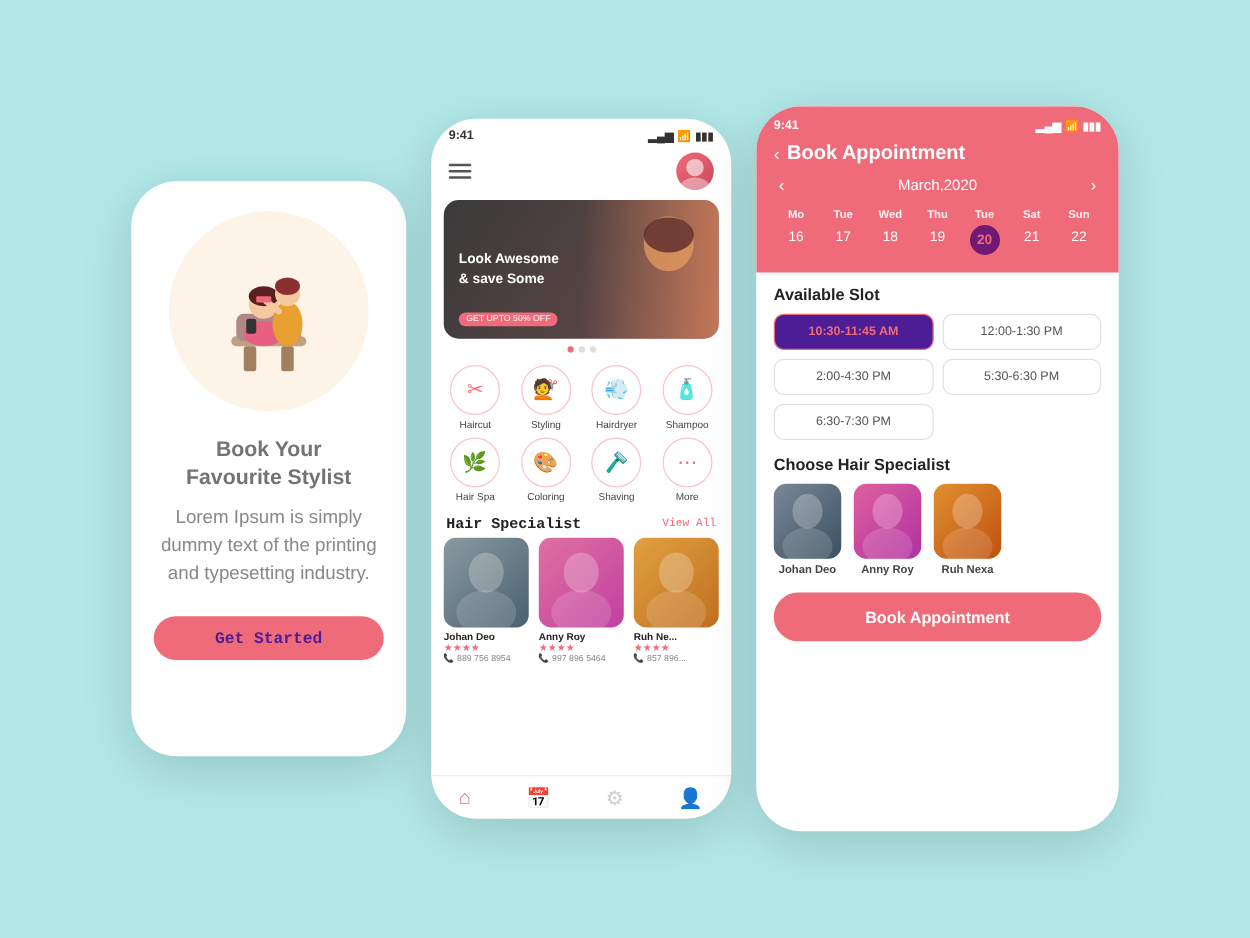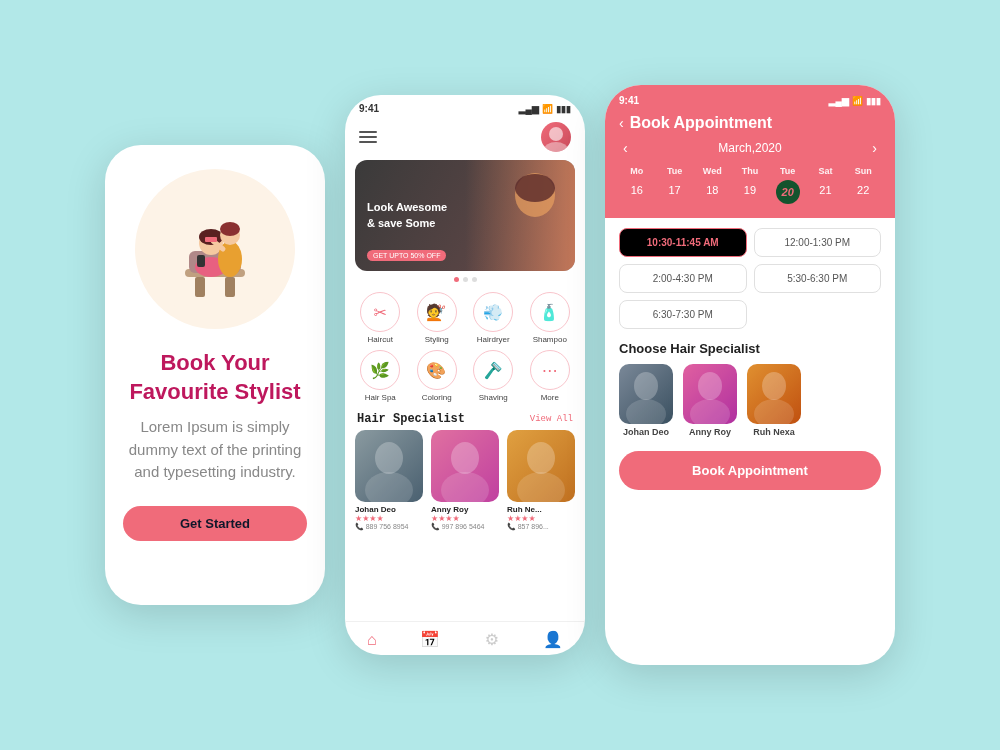--- a/index.html
+++ b/index.html
@@ -40,44 +40,45 @@
       border-radius: 50%;
       display: flex;
       align-items: center;
       justify-content: center;
       margin-bottom: 20px;
       position: relative;
       overflow: hidden;
     }
     
     .screen1 .headline {
-      font-size: 22px;
+      font-size: 17px;
       font-weight: 700;
-      color: #be185d;
+      color: #737373;
       text-align: center;
       line-height: 1.3;
       margin-bottom: 10px;
     }
     .screen1 .subtext {
       font-size: 15px;
       color: #888;
       text-align: center;
       line-height: 1.5;
       margin-bottom: 22px;
     }
     .btn-pink {
       background: #f06b7a;
-      color: #0f172a;
+      color: #4c1d95;
       border: none;
       border-radius: 25px;
       padding: 10px 36px;
       font-size: 13px;
       font-weight: 600;
       cursor: pointer;
       width: 100%;
+      font-family: Liberation Mono, monospace;
     }
 
     
     .screen2 {
       width: 240px;
       height: 560px;
       display: flex;
       flex-direction: column;
     }
     .status-bar {
@@ -208,38 +209,38 @@
     .cal-month { font-size: 12px; font-weight: 400; }
     .cal-arrow { font-size: 14px; cursor: pointer; }
 
     .cal-grid {
       display: grid; grid-template-columns: repeat(7, 1fr);
       text-align: center; gap: 2px;
     }
     .cal-header { font-size: 9px; font-weight: 700; opacity: 0.9; padding: 2px 0; }
     .cal-day { font-size: 11px; padding: 4px 2px; cursor: pointer; border-radius: 50%; }
     .cal-day.today {
-      background: #14532d; color: #f06b7a; font-weight: 700;
+      background: #701a75; color: #f06b7a; font-weight: 700;
       width: 24px; height: 24px; display: flex; align-items: center;
-      justify-content: center; margin: 0 auto; border-radius: 50%; font-style: italic;
+      justify-content: center; margin: 0 auto; border-radius: 50%;
     }
 
     .screen3-body { padding: 10px 14px; overflow: hidden; flex: 1; }
     .slot-section-title { font-size: 13px; font-weight: 700; color: #222; margin-bottom: 8px; }
 
     .slot-grid {
       display: grid; grid-template-columns: 1fr 1fr; gap: 7px; margin-bottom: 12px;
     }
     .slot-btn {
       border: 1.5px solid #e0e0e0; background: #fff;
       border-radius: 8px; padding: 8px 4px; font-size: 10px;
       color: #555; cursor: pointer; text-align: center;
     }
     .slot-btn.selected {
-      background: #000000; border-color: #f06b7a; color: #f06b7a; font-weight: 600;
+      background: #4c1d95; border-color: #f06b7a; color: #f06b7a; font-weight: 600;
     }
 
     .specialist-section-title { font-size: 13px; font-weight: 700; color: #222; margin-bottom: 8px; }
     .specialist-choose-row { display: flex; gap: 10px; margin-bottom: 14px; }
     .spec-card {
       display: flex; flex-direction: column; align-items: center; gap: 3px;
     }
     .spec-photo {
       width: 54px; height: 60px; border-radius: 10px;
       background: #ddd; overflow: hidden;
@@ -453,20 +454,21 @@
         <div class="cal-day" style="color: rgb(255, 255, 255);">16</div>
         <div class="cal-day" style="color: rgb(255, 255, 255);">17</div>
         <div class="cal-day" style="color: rgb(255, 255, 255);">18</div>
         <div class="cal-day" style="color: rgb(255, 255, 255);">19</div>
         <div class="cal-day today">20</div>
         <div class="cal-day" style="color: rgb(255, 255, 255);">21</div>
         <div class="cal-day" style="color: rgb(255, 255, 255);">22</div>
       </div>
   </div>
   <div class="screen3-body">
+    <div class="slot-section-title">Available Slot</div>
     <div class="slot-grid" id="slot-grid">
         <button class="slot-btn selected">10:30-11:45 AM</button>
         <button class="slot-btn">12:00-1:30 PM</button>
         <button class="slot-btn">2:00-4:30 PM</button>
         <button class="slot-btn">5:30-6:30 PM</button>
         <button class="slot-btn">6:30-7:30 PM</button>
       </div>
     <div class="specialist-section-title">Choose Hair Specialist</div>
     <div class="specialist-choose-row" id="spec-choose-row">
     <div class="spec-card">

